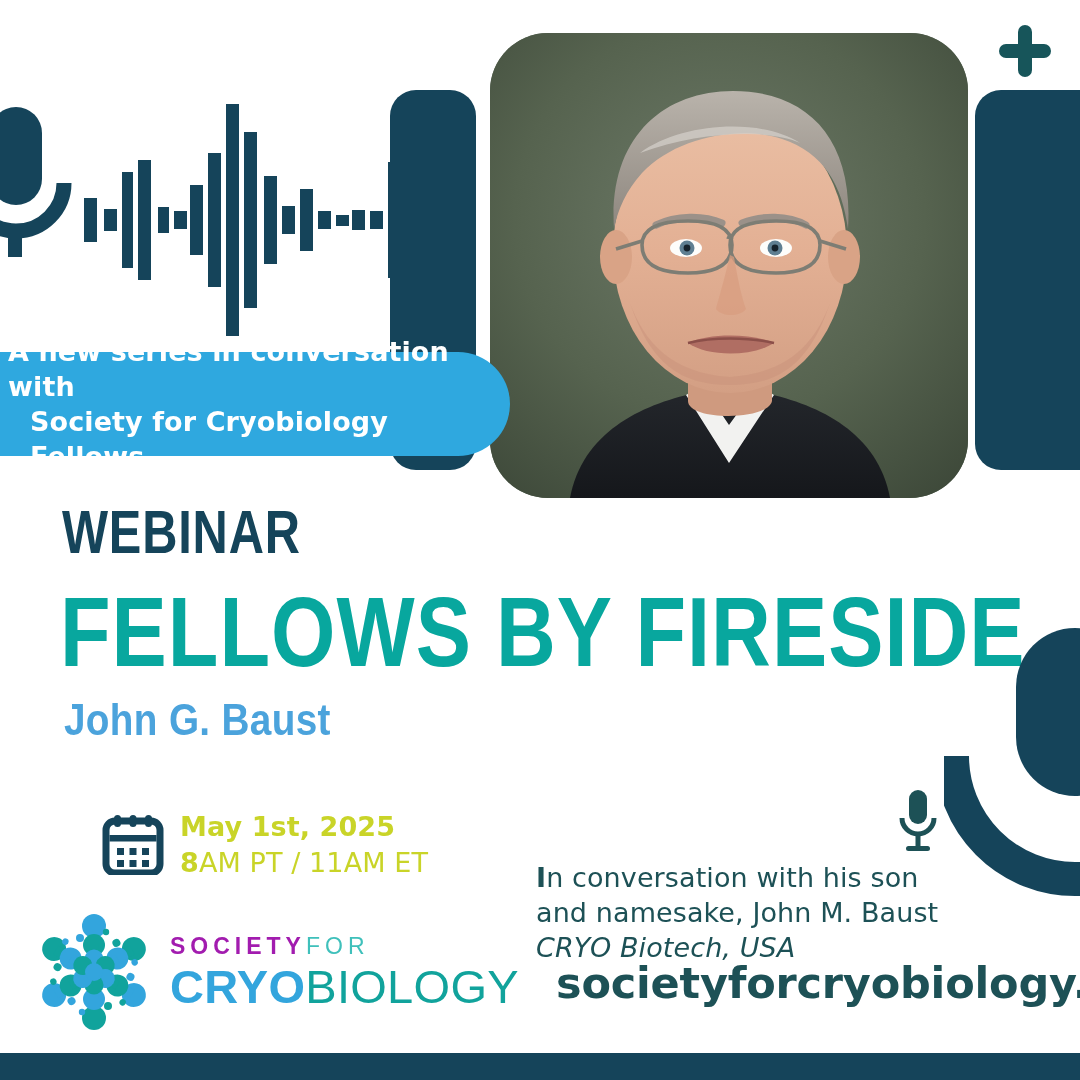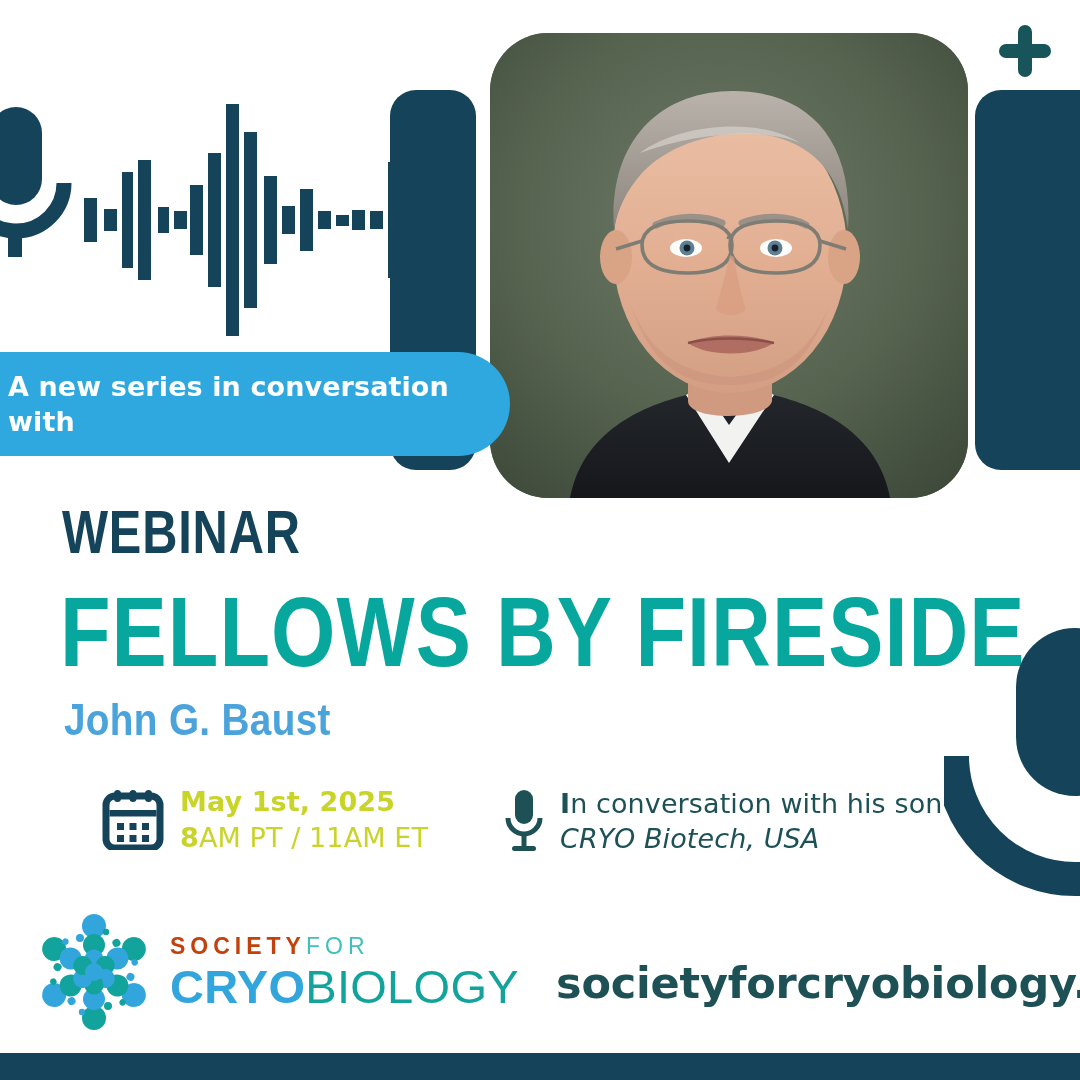--- a/index.html
+++ b/index.html
@@ -43,42 +43,42 @@
             transform:scaleX(.845);transform-origin:left top;}
   .speaker{position:absolute;left:64px;top:697px;color:#4ba3dc;
            font-family:"Liberation Sans",sans-serif;font-weight:bold;
            font-size:45px;letter-spacing:.4px;line-height:1;
            transform:scaleX(.86);transform-origin:left top;}
 
   
   .bigmic{position:absolute;left:944px;top:628px;width:180px;height:270px;}
 
   
-  .datewrap{position:absolute;left:102px;top:784px;display:flex;align-items:flex-start;}
+  .datewrap{position:absolute;left:102px;top:809px;display:flex;align-items:flex-start;}
   .cal-icon{width:62px;height:62px;flex:0 0 62px;margin-top:4px;}
   .datetext{margin-left:16px;color:#c9d428;font-family:"DejaVu Sans",sans-serif;
             font-size:27px;line-height:1.33;letter-spacing:.1px;}
   .datetext .d1{font-weight:bold;}
   .datetext .hr{font-weight:bold;}
 
   
-  .convwrap{position:absolute;left:504px;top:782px;display:flex;align-items:center;}
+  .convwrap{position:absolute;left:520px;top:782px;display:flex;align-items:flex-end;flex-direction:column;}
   .mic-small{width:40px;height:72px;flex:0 0 40px;margin-top:6px;}
   .convtext{margin-left:16px;color:#1d5156;font-family:"DejaVu Sans",sans-serif;
             font-size:27px;line-height:1.30;letter-spacing:.1px;}
   .convtext .lead{font-weight:bold;}
   .convtext .aff{font-style:italic;}
 
   
   .logo{position:absolute;left:28px;top:906px;display:flex;align-items:center;}
   .flake{width:132px;height:132px;flex:0 0 132px;}
   .logotype{margin-left:10px;}
   .lt-top{font-family:"Liberation Sans",sans-serif;font-size:23px;letter-spacing:5.0px;
           line-height:1;margin-bottom:5px;}
-  .lt-top .s1{color:#c2410c;font-weight:bold;}
+  .lt-top .s1{color:#a21caf;font-weight:bold;}
   .lt-top .s2{color:#3fc0bb;font-weight:normal;margin-top:42px;}
   .lt-bot{font-family:"Liberation Sans",sans-serif;font-size:47px;line-height:1;
           letter-spacing:.3px;}
   .lt-bot .c1{color:#33a5dd;font-weight:bold;}
   .lt-bot .c2{color:#11a39c;font-weight:normal;}
 
   
   .website{position:absolute;left:556px;top:962px;color:#1d5156;
            font-family:"DejaVu Sans",sans-serif;font-weight:bold;
            font-size:43px;letter-spacing:-.2px;line-height:1;}
@@ -193,20 +193,21 @@
         <rect x="336" y="120" width="13" height="11"></rect>
         <rect x="352" y="115" width="13" height="20"></rect>
         <rect x="370" y="116" width="13" height="18"></rect>
         <rect x="388" y="67" width="11" height="116"></rect>
       </g>
     </svg>
   </div>
 
   <div class="banner">
     <div>A new series in conversation with</div>
+    <div class="ln2">Society for Cryobiology Fellows</div>
   </div>
 
   <div class="kicker">WEBINAR</div>
   <div class="headline">FELLOWS BY FIRESIDE</div>
   <div class="speaker">John G. Baust</div>
 
   <div class="bigmic">
     <svg viewBox="0 0 180 270" aria-hidden="true">
       <g fill="#15445a">
         <rect x="72" y="0" width="118" height="168" rx="59"></rect>
@@ -245,20 +246,21 @@
         <g fill="#1d5156">
           <rect x="11" y="2" width="18" height="34" rx="9"></rect>
           <path d="M4 30 a16 16 0 0 0 32 0" fill="none" stroke="#1d5156" stroke-width="5"></path>
           <rect x="17.5" y="46" width="5" height="13"></rect>
           <rect x="8" y="58" width="24" height="5" rx="2.5"></rect>
         </g>
       </svg>
     </div>
     <div class="convtext">
       <div><span class="lead">I</span><span>n conversation with his son</span></div>
+      <div>and namesake, John M. Baust</div>
       <div class="aff">CRYO Biotech, USA</div>
     </div>
   </div>
 
   <div class="logo">
     <div class="flake">
       <svg viewBox="0 0 132 132" aria-hidden="true">
         <g>
 
           <g transform="translate(66,66)">

